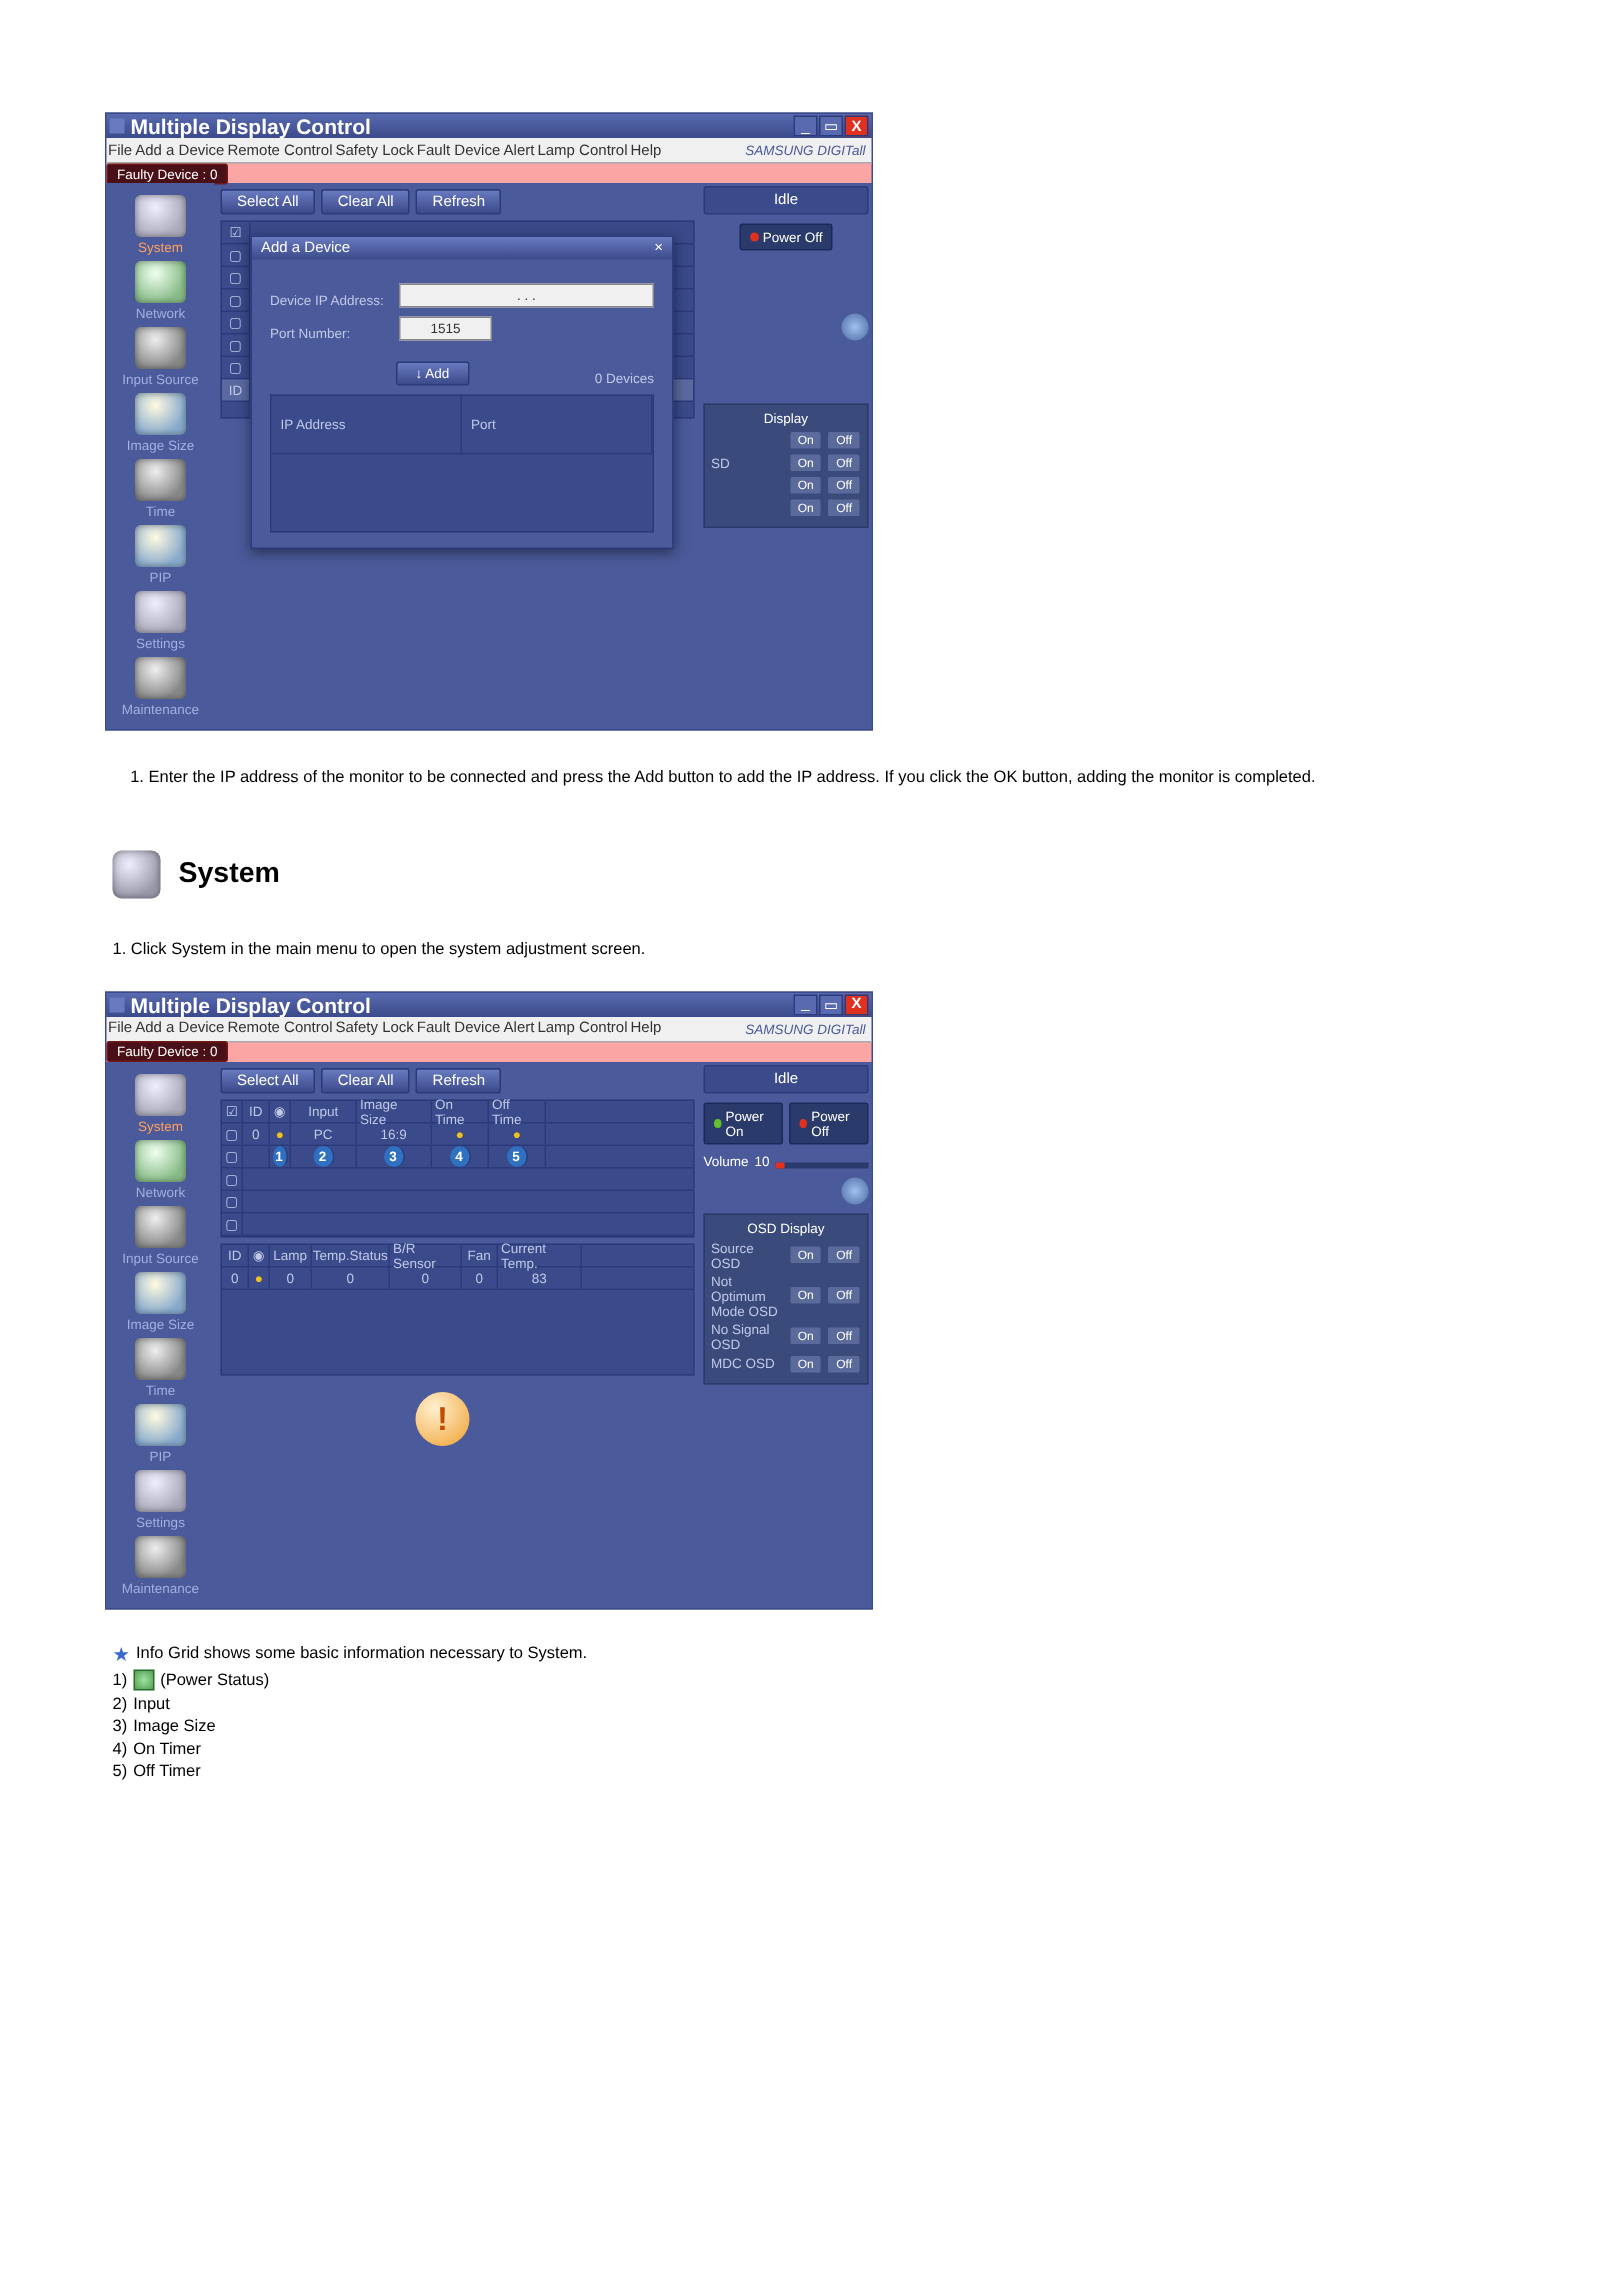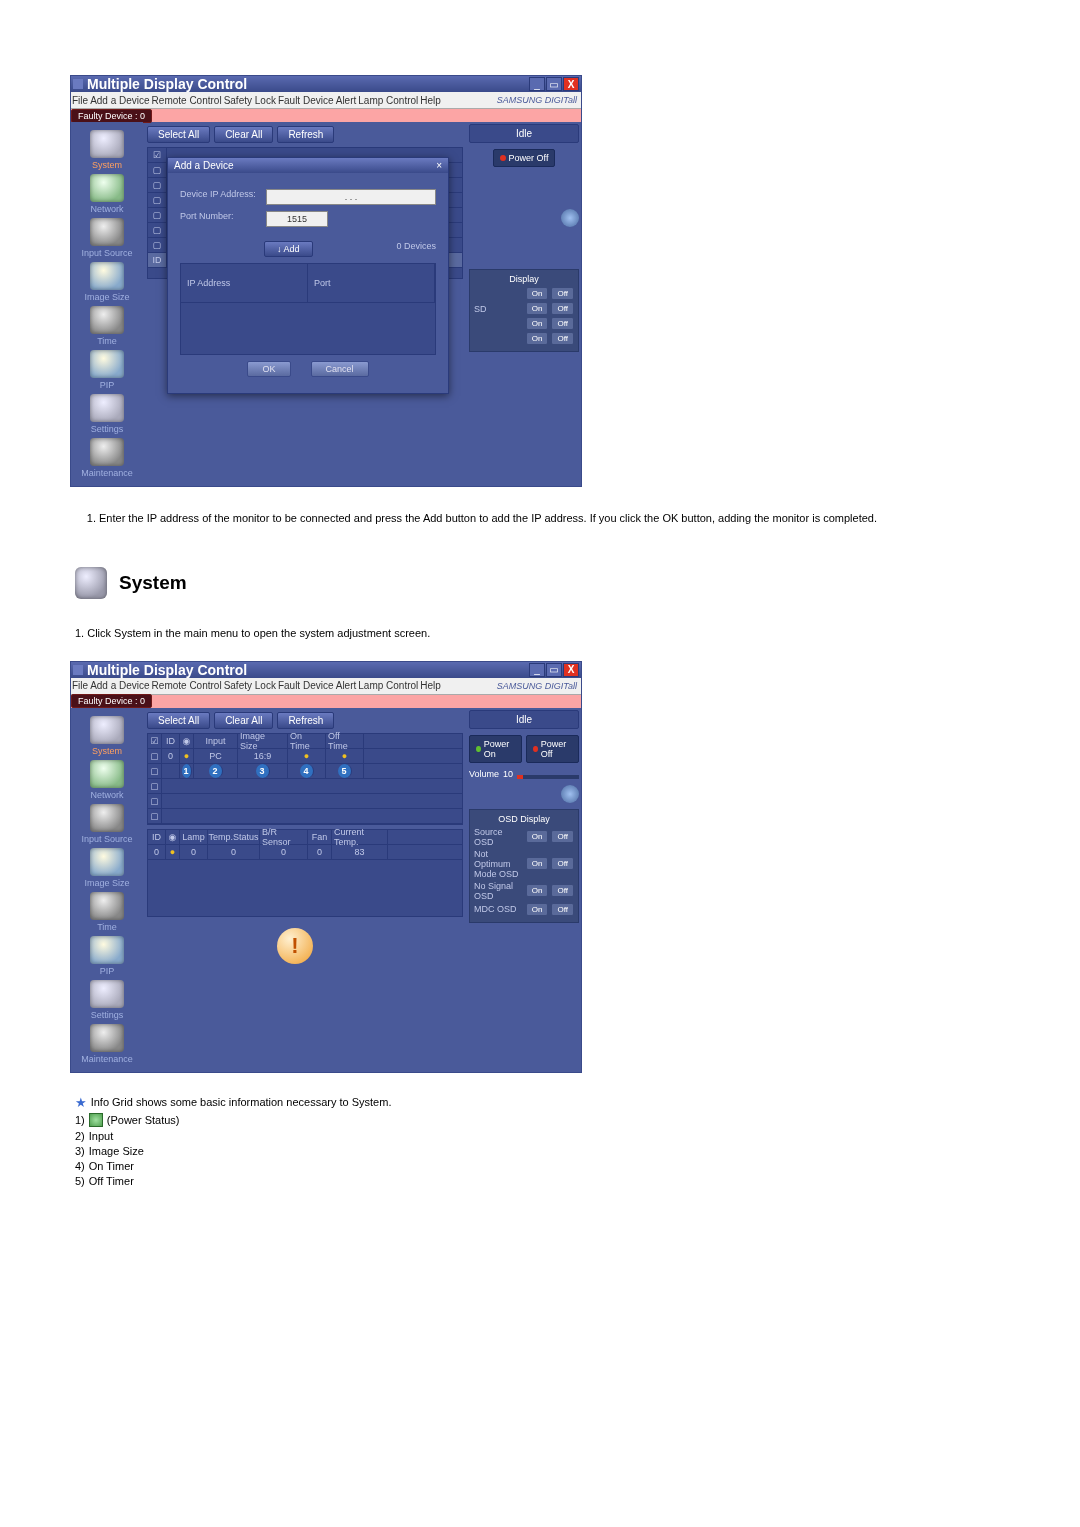--- a/index.html
+++ b/index.html
@@ -45,21 +45,21 @@
 .osdblock{background:#3a4a7a;border:1px solid #2a3a6a;padding:4px;font-size:9px;color:#c0c8e8}
 .osdtitle{text-align:center;color:#fff;margin-bottom:3px}
 .osdrow{display:flex;align-items:center;margin:2px 0;gap:3px}
 .osdrow .lbl{flex:1}
 .pill{background:#5a6a9a;border:1px solid #3a4a7a;border-radius:2px;color:#fff;font-size:8px;padding:1px 5px}
 .warn{width:36px;height:36px;margin:8px auto 6px auto;border-radius:50%;background:radial-gradient(circle at 35% 30%,#fff0d0,#f0a030);display:flex;align-items:center;justify-content:center;color:#c05000;font-size:22px;font-weight:bold}
 .dialog{position:absolute;top:10px;left:20px;width:280px;background:#4a5a9a;border:1px solid #2a3a7a;box-shadow:0 2px 8px rgba(0,0,0,.5)}
 .dlgtitle{background:linear-gradient(to bottom,#6a7ac0,#3a4a8a);color:#fff;font-size:10px;padding:2px 6px;display:flex}
 .dlgtitle .dx{margin-left:auto;cursor:pointer}
 .dlgbody{padding:10px 12px;font-size:9px;color:#c0c8e8}
-.dlgrow{display:flex;align-items:flex-start;margin:6px 0;gap:8px}
+.dlgrow{display:flex;align-items:flex-end;margin:6px 0;gap:8px}
 .dlgrow .flabel{width:78px}
 .ipbox{background:#f0f0f0;border:1px solid #888;height:14px;flex:1;color:#333;text-align:center;font-size:9px;display:flex;align-items:center;justify-content:center}
 .addbtn{background:linear-gradient(to bottom,#6a7ac0,#3a4a8a);border:1px solid #2a3a7a;color:#fff;font-size:9px;padding:2px 12px;border-radius:2px}
 .devcount{font-size:9px;color:#c0c8e8}
 .dlgtable{border:1px solid #2a3a7a;background:#3a4a8a;height:90px;margin-top:6px}
 .dlgtable .hdr{display:flex;font-size:9px;color:#c0c8e8;border-bottom:1px solid #2a3a7a}
 .dlgtable .hdr span{padding:14px 6px;border-right:1px solid #2a3a7a}
 .dlgbtns{display:flex;justify-content:center;gap:20px;padding:6px 0}
 .dlgbtns .b{background:linear-gradient(to bottom,#8a9ad0,#5a6aa0);border:1px solid #3a4a8a;color:#e0e0f0;font-size:9px;padding:2px 14px;border-radius:2px}
 .footbar{height:48px;background:#4a5a9a;display:flex;justify-content:flex-end;align-items:center;padding-right:20px}
@@ -194,24 +194,20 @@
               <span></span>
               <span class="addbtn">↓ <span>Add</span></span>
               <span class="devcount">0 Devices</span>
             </div>
             <div class="dlgtable">
               <div class="hdr">
                 <span style="flex:1">IP Address</span>
                 <span style="flex:1">Port</span>
               </div>
             </div>
-            <div class="dlgbtns">
-              <span class="b">OK</span>
-              <span class="b">Cancel</span>
-            </div>
           </div>
         </div>
       </div>
       <div class="footbar">
         <div class="warn">!</div>
       </div>
     </div>
     <div class="rightcol">
       <div class="idle">Idle</div>
       <div style="text-align:center"><span class="pbtn">

